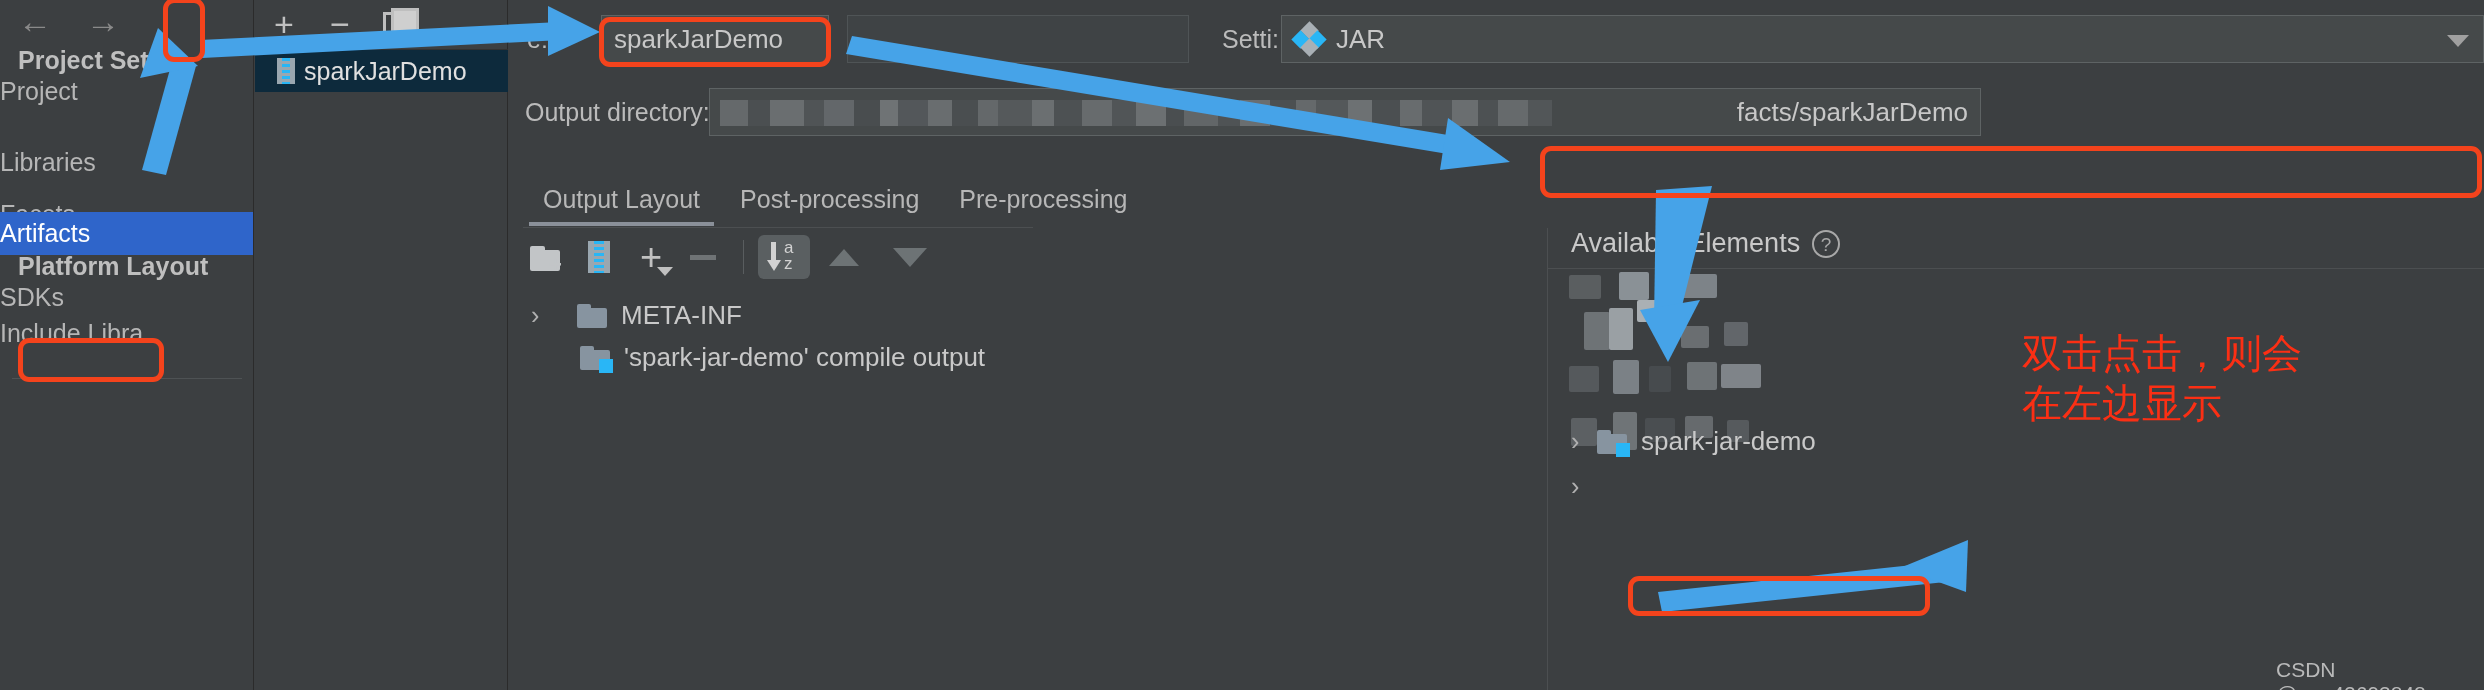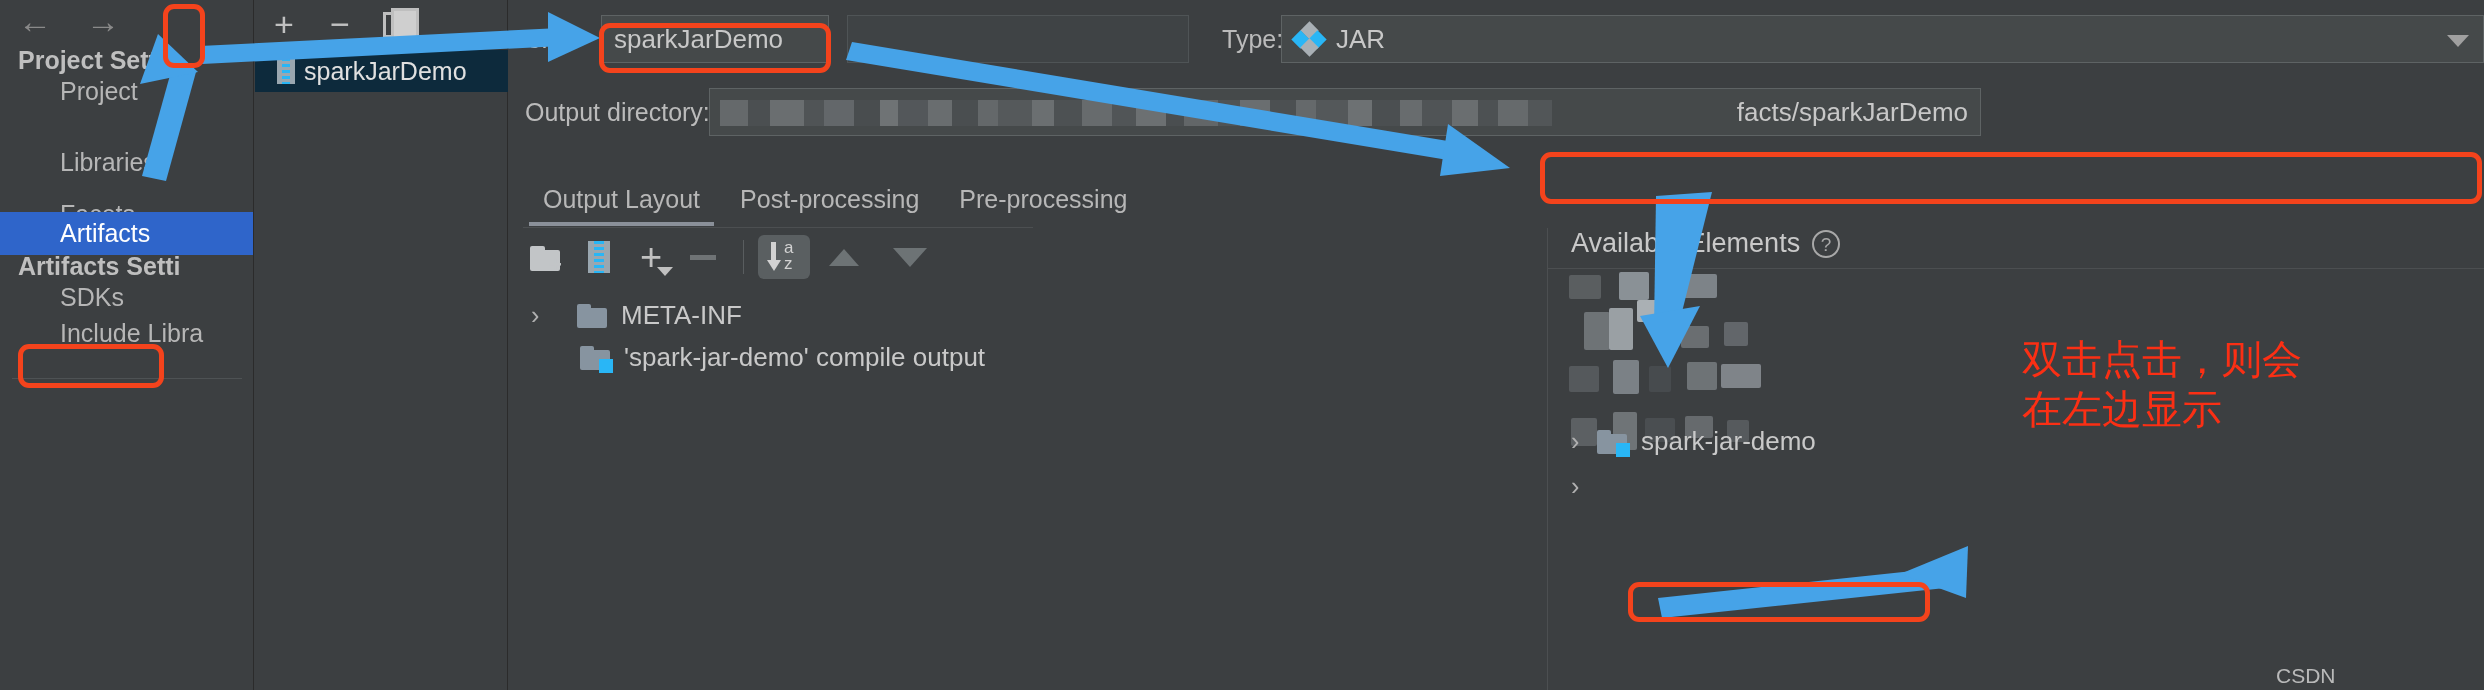--- a/index.html
+++ b/index.html
@@ -20,21 +20,21 @@
   }
   #nav-arrows { position: absolute; left: 18px; top: 4px; display: flex; gap: 34px; }
   .nav-arrow { font-size: 34px; line-height: 34px; color: #8a8a8a; cursor: pointer; }
 
   .side-group-title {
     position: absolute; left: 18px; font-weight: bold; font-size: 25px;
     color: #bfbfbf; white-space: nowrap;
   }
   .side-item {
     position: absolute; left: 0; width: 292px; height: 43px;
-    display: flex; align-items: center; padding-left: 60px;
+    display: flex; align-items: center; 
     font-size: 25px; color: #b6b6b6; white-space: nowrap;
   }
   .side-item.selected { background: #2f65ca; color: #ffffff; }
   .side-divider {
     position: absolute; left: 12px; width: 230px; height: 1px; background: #4e5254;
   }
 
   
   #artifact-panel {
     position: absolute; left: 255px; top: 0; width: 253px; height: 690px;
@@ -190,21 +190,21 @@
     width: 28px; height: 28px; border: 2px solid #a8a8a8; border-radius: 50%;
     font-size: 19px; line-height: 25px; text-align: center; color: #a8a8a8;
   }
   #avail-sep { position: absolute; height: 1px; background: #4c4f51; }
   #mid-divider { position: absolute; width: 1px; background: #4c4f51; }
 
   
   .blob { position: absolute; border-radius: 2px; }
 
   
-  #overlay { position: absolute; left: 0; top: 6px; width: 2484px; height: 582px; pointer-events: none; }
+  #overlay { position: absolute; left: 0; top: 0; width: 2484px; height: 582px; pointer-events: none; }
   .redbox {
     position: absolute; border: 5px solid #f4431c; border-radius: 11px;
   }
   #cn-note {
     position: absolute; color: #fb2f14; font-size: 40px; line-height: 50px;
     font-family: "DejaVu Sans", sans-serif; white-space: pre-line; font-weight: 500;
   }
   #watermark {
     position: absolute; color: #cfcfcf; font-size: 21px; opacity: .85;
     font-family: "Liberation Sans", sans-serif;
@@ -227,21 +227,21 @@
   <div class="side-item" style="top:141px">
     <span>Libraries</span>
   </div>
   <div class="side-item" style="top:193px">
     <span>Facets</span>
   </div>
   <div class="side-item selected" style="top:212px">
     <span>Artifacts</span>
   </div>
 
-  <div class="side-group-title" style="top:252px">Artifacts Setti</div>
+  <div class="side-group-title" style="top:252px">Platform Layout</div>
 
   <div class="side-item" style="top:276px">
     <span>SDKs</span>
   </div>
   <div class="side-item" style="top:312px">
     <span>Include Libra</span>
   </div>
 
   <div class="side-divider" style="top:378px"></div>
 
@@ -272,21 +272,21 @@
 
 <div id="detail">
 
   <div class="field-label" style="left:18px; top:25px">e:</div>
   <div class="text-input" style="left:92px; top:15px; width:228px; height:48px">
     <span>sparkJarDemo</span>
   </div>
 
   <div class="text-input" style="left:338px; top:15px; width:342px; height:48px; border-color:#4f5456; background:#3f4345"></div>
 
-  <div class="field-label" style="left:713px; top:25px">Type:</div>
+  <div class="field-label" style="left:713px; top:25px">Setti:</div>
   <div class="combo" style="left:772px; top:15px; width:1203px; height:48px">
     <span class="jar-diamond">
       <i style="left:9px;top:0;background:#a9b0b5"></i>
       <i style="left:0;top:9px;background:#29b6f6"></i>
       <i style="left:17px;top:9px;background:#29b6f6"></i>
       <i style="left:9px;top:17px;background:#a9b0b5"></i>
     </span>
     <span>JAR</span>
     <span class="caret"></span>
   </div>

